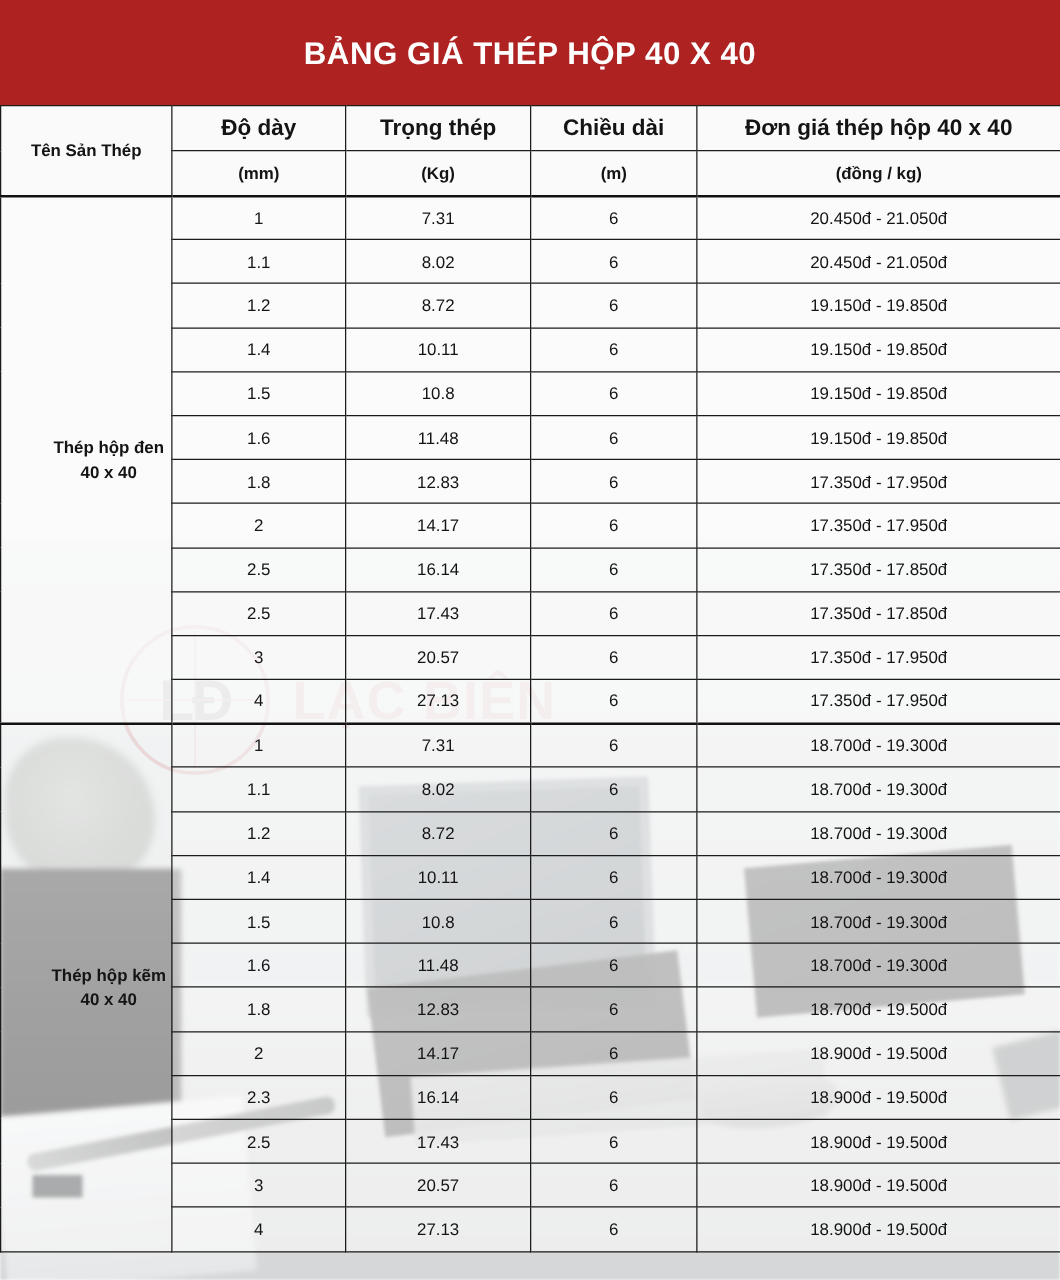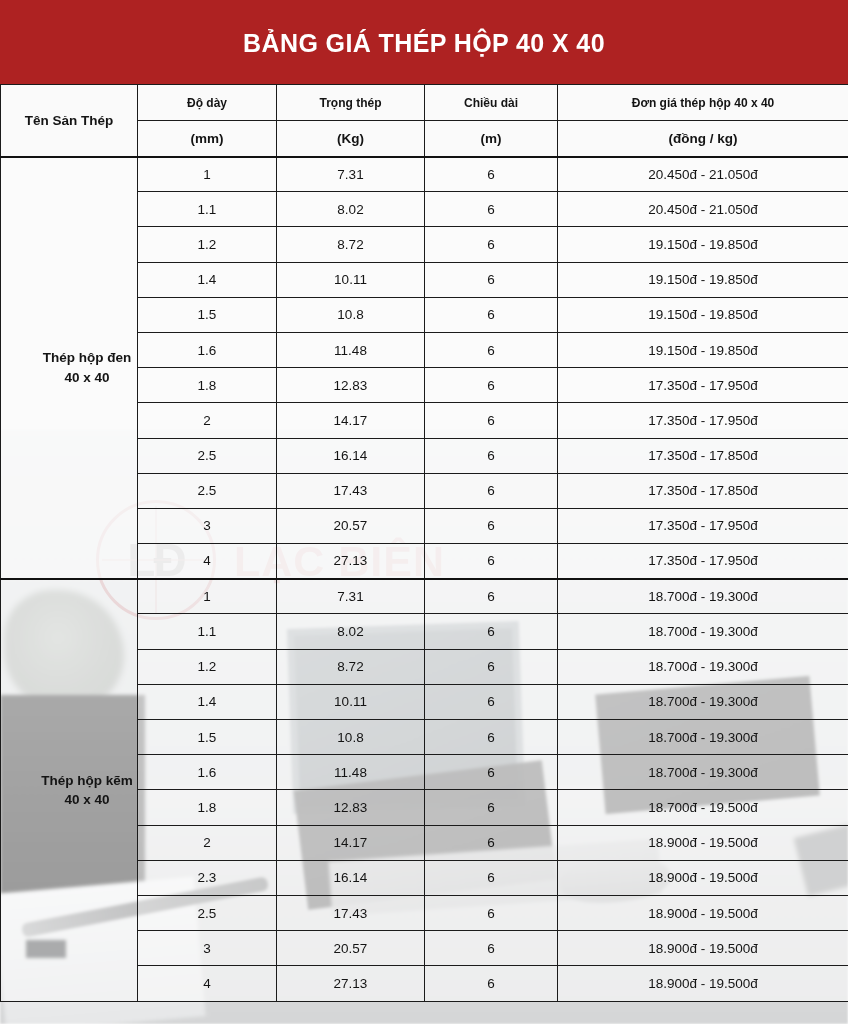--- a/index.html
+++ b/index.html
@@ -217,21 +217,21 @@
     border: 1.6px solid #1b1b1b;
     text-align: center;
     vertical-align: middle;
     background: rgba(250,250,250,0.80);
     padding: 0;
   }
   table.price thead th {
     background: rgba(250,250,250,0.92);
     font-weight: 700;
   }
-  .hdr-top { height: 36px; font-size: 12px; }
+  .hdr-top { height: 36px; font-size: 18px; }
   .hdr-bot { height: 36px; font-size: 13.5px; }
   th.name-head {
     font-size: 13.5px;
     font-weight: 700;
   }
   td.prod-name {
     font-weight: 700;
     font-size: 13.5px;
     line-height: 1.45;
     background: rgba(252,252,252,0.58);

